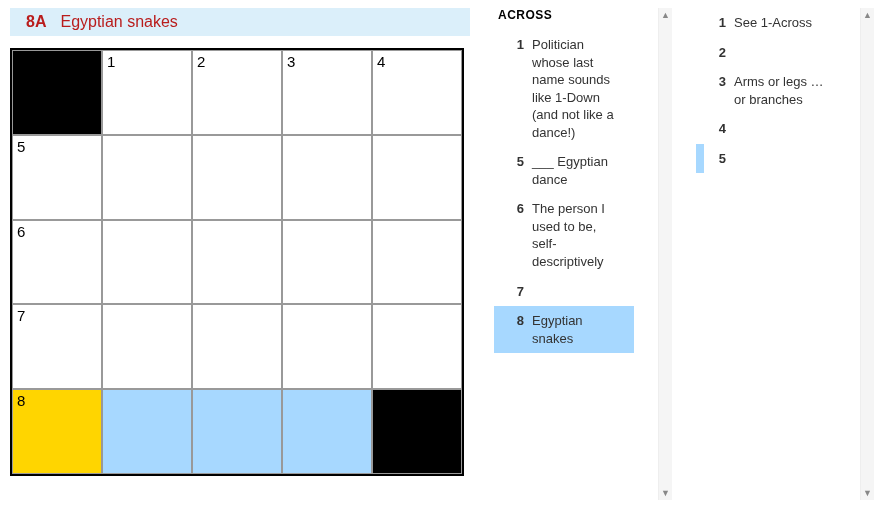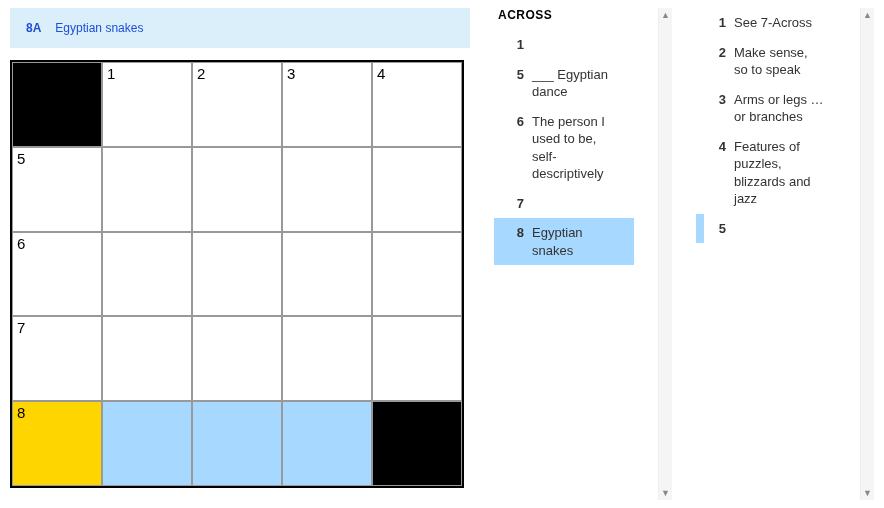--- a/index.html
+++ b/index.html
@@ -12,23 +12,23 @@
       display: flex;
       padding: 8px 10px;
     }
     .left-col {
       width: 460px;
       display: flex;
       flex-direction: column;
     }
     .clue-bar {
       background: #dbeffa;
-      padding: 13px 16px;
-      font-size: 12px;
-      color: #1d4ed8;
+      padding: 5px 16px;
+      font-size: 16px;
+      color: #b91c1c;
       margin-bottom: 12px;
     }
     .clue-bar .num {
       font-weight: 700;
       margin-right: 14px;
     }
     .grid {
       border: 2px solid #000;
       width: 454px;
       height: 428px;
@@ -176,20 +176,21 @@
       </div>
     </div>
 </div>
 
 <div class="right-col">
   <div class="clue-col">
     <h3>ACROSS</h3>
     <div class="clue-list" id="across-list">
         <div class="clue-item">
           <span class="cnum">1</span>
+          <span class="ctext">Politician whose last name sounds like 1-Down (and not like a dance!)</span>
         </div>
         <div class="clue-item">
           <span class="cnum">5</span>
           <span class="ctext">___ Egyptian dance</span>
         </div>
         <div class="clue-item">
           <span class="cnum">6</span>
           <span class="ctext">The person I used to be, self-descriptively</span>
         </div>
         <div class="clue-item">
@@ -202,33 +203,31 @@
       </div>
   </div>
   <div class="scrollbar">
     <div class="scroll-up">▲</div>
     <div class="scroll-down">▼</div>
   </div>
   <div class="clue-col">
     <div class="clue-list" id="down-list">
         <div class="clue-item">
           <span class="cnum">1</span>
-          <span class="ctext">See 7-Across</span>
+          <span class="ctext">See 1-Across</span>
         </div>
         <div class="clue-item">
           <span class="cnum">2</span>
-          <span class="ctext">Make sense, so to speak</span>
         </div>
         <div class="clue-item">
           <span class="cnum">3</span>
           <span class="ctext">Arms or legs … or branches</span>
         </div>
         <div class="clue-item">
           <span class="cnum">4</span>
-          <span class="ctext">Features of puzzles, blizzards and jazz</span>
         </div>
         <div class="clue-item related">
           <span class="cnum">5</span>
         </div>
       </div>
   </div>
   <div class="scrollbar">
     <div class="scroll-up">▲</div>
     <div class="scroll-down">▼</div>
   </div>

